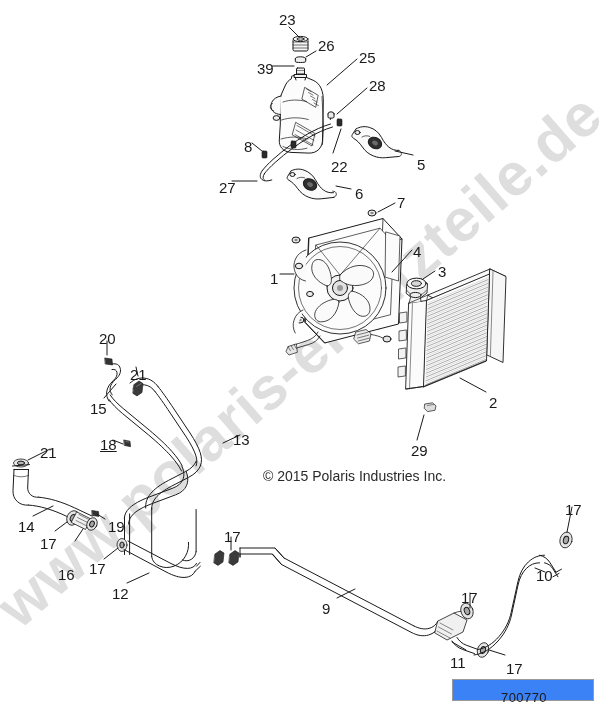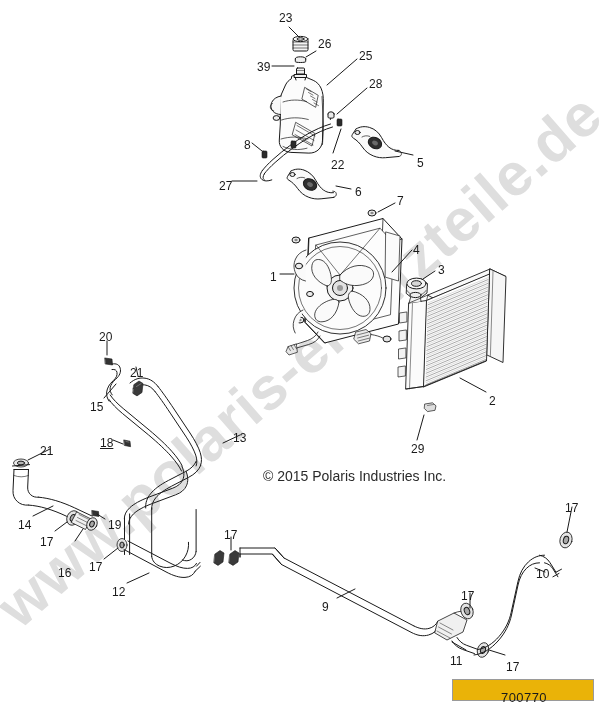--- a/index.html
+++ b/index.html
@@ -22,21 +22,21 @@
     width: 602px;
     height: 724px;
   }
   #art { z-index: 2; }
   #watermark-layer { z-index: 1; }
   #labels { z-index: 4; }
 
   .callout {
     position: absolute;
     font-family: "Liberation Sans", sans-serif;
-    font-size: 12px;
+    font-size: 15px;
     color: #1a1a1a;
     line-height: 1;
     white-space: nowrap;
     user-select: none;
   }
   .copyright {
     position: absolute;
     left: 263px;
     top: 468px;
     font-family: "Liberation Sans", sans-serif;
@@ -44,21 +44,21 @@
     color: #2a2a2a;
     white-space: nowrap;
   }
   .partnum-box {
     position: absolute;
     left: 452px;
     top: 679px;
     width: 142px;
     height: 22px;
     border: 1px solid #9a9a9a;
-    background: #eab308;
+    background: #3b82f6;
     box-sizing: border-box;
     padding-left: 47px;
   }
   .partnum-text {
     position: absolute;
     left: 0;
     top: 0;
     width: 142px;
     height: 34px;
     display: flex;

